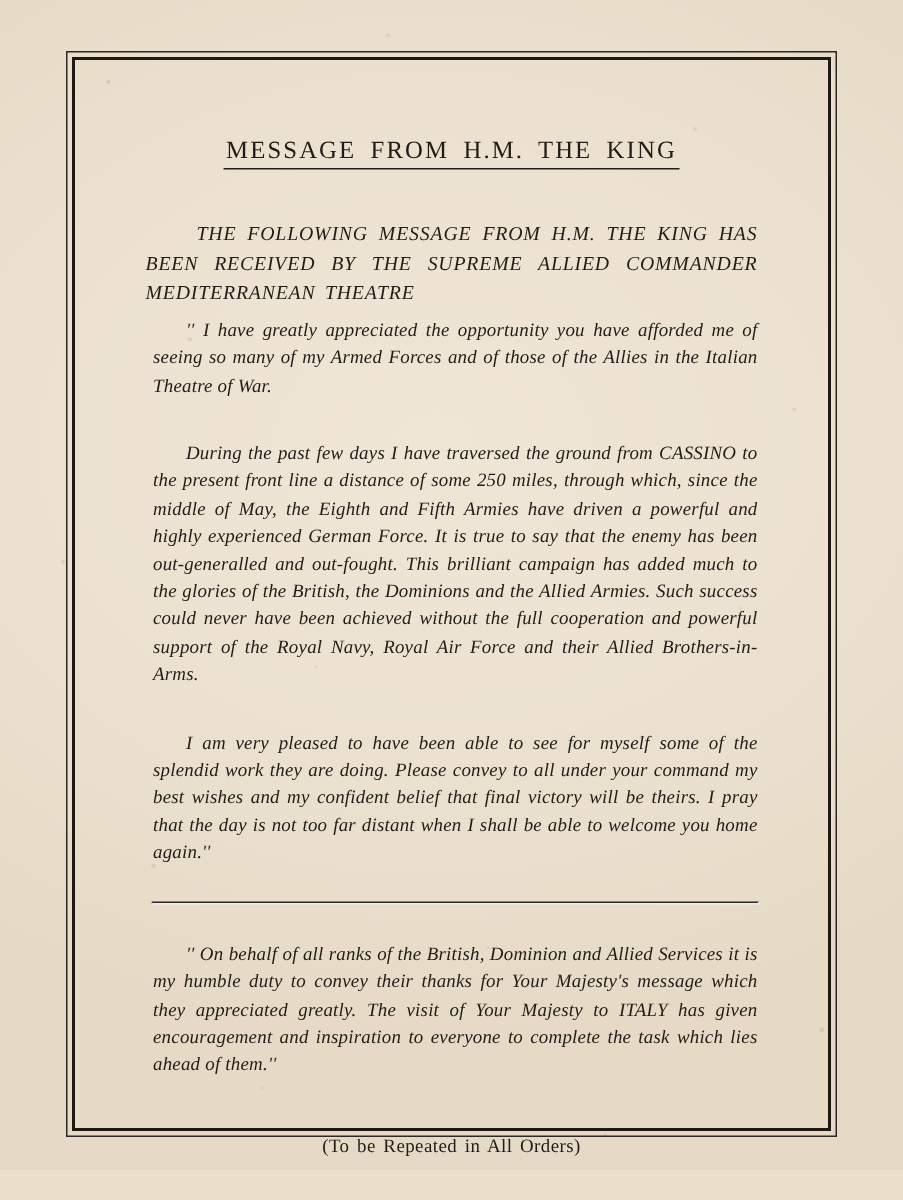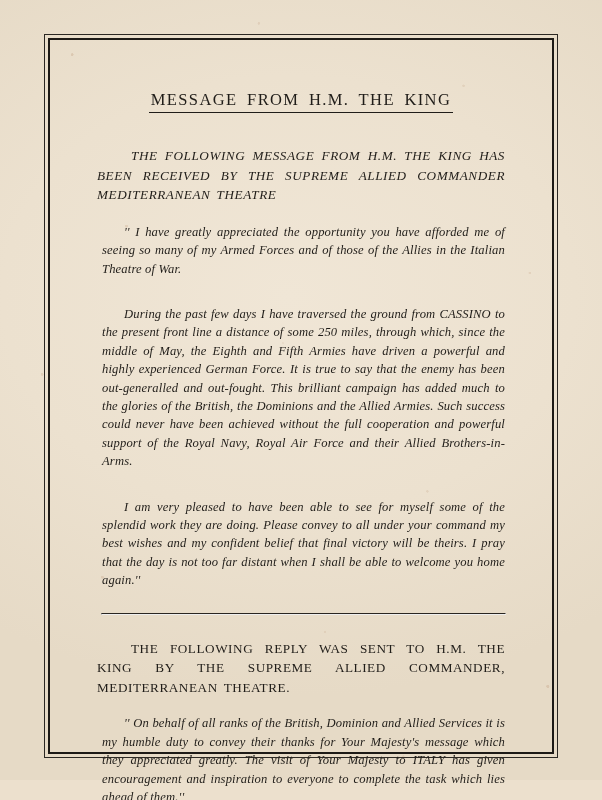--- a/index.html
+++ b/index.html
@@ -116,21 +116,21 @@
     font-size: 12.6px;
     line-height: 18.4px;
     letter-spacing: 0.15px;
     text-align: justify;
     text-align-last: left;
     text-indent: 22px;
     margin: 0;
     padding-left: 5px;
   }
   .msg + .msg { margin-top: 27px; }
-  .msg-group-1 { margin-top: 18px; }
+  .msg-group-1 { margin-top: 6px; }
 
   
   .divider {
     height: 0;
     border-top: 1.6px solid #2a2621;
     margin: 0;
     width: 403px;
     margin-left: 4px;
   }
   .divider-wrap { margin-top: 23px; }
@@ -170,20 +170,19 @@
       <p class="msg msg-group-1">'' I have greatly appreciated the opportunity you have afforded me of seeing so many of my Armed Forces and of those of the Allies in the Italian Theatre of War.</p>
       <p class="msg">During the past few days I have traversed the ground from CASSINO to the present front line a distance of some 250 miles, through which, since the middle of May, the Eighth and Fifth Armies have driven a powerful and highly experienced German Force. It is true to say that the enemy has been out-generalled and out-fought. This brilliant campaign has added much to the glories of the British, the Dominions and the Allied Armies. Such success could never have been achieved without the full cooperation and powerful support of the Royal Navy, Royal Air Force and their Allied Brothers-in-Arms.</p>
       <p class="msg">I am very pleased to have been able to see for myself some of the splendid work they are doing. Please convey to all under your command my best wishes and my confident belief that final victory will be theirs. I pray that the day is not too far distant when I shall be able to welcome you home again.''</p>
     </div>
 
     <div class="divider-wrap">
       <hr class="divider">
     </div>
 
     <div class="reply-block">
-      <p class="announce announce-reply">THE FOLLOWING REPLY WAS SENT TO H.M. THE KING BY THE SUPREME ALLIED COMMANDER, MEDITERRANEAN THEATRE.</p>
       <p class="msg reply-msg">'' On behalf of all ranks of the British, Dominion and Allied Services it is my humble duty to convey their thanks for Your Majesty's message which they appreciated greatly. The visit of Your Majesty to ITALY has given encouragement and inspiration to everyone to complete the task which lies ahead of them.''</p>
     </div>
 
     <p class="footer-note">(To be Repeated in All Orders)</p>
 
   </div>
 </div>
 
 </body></html>

